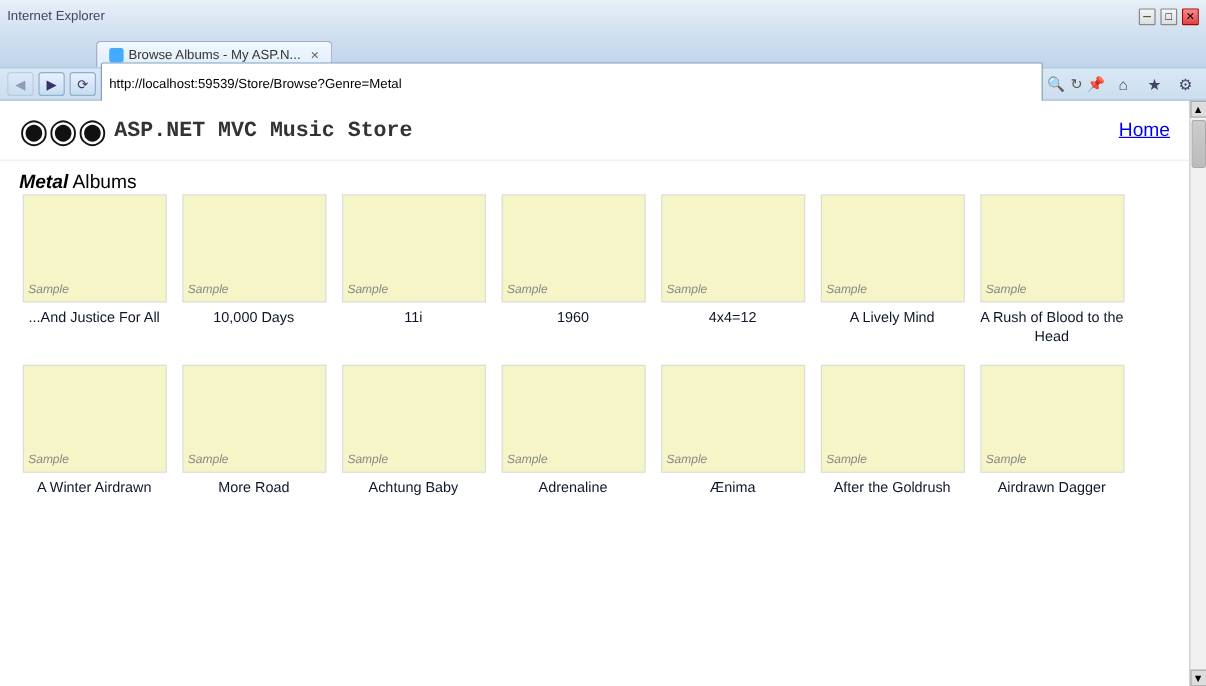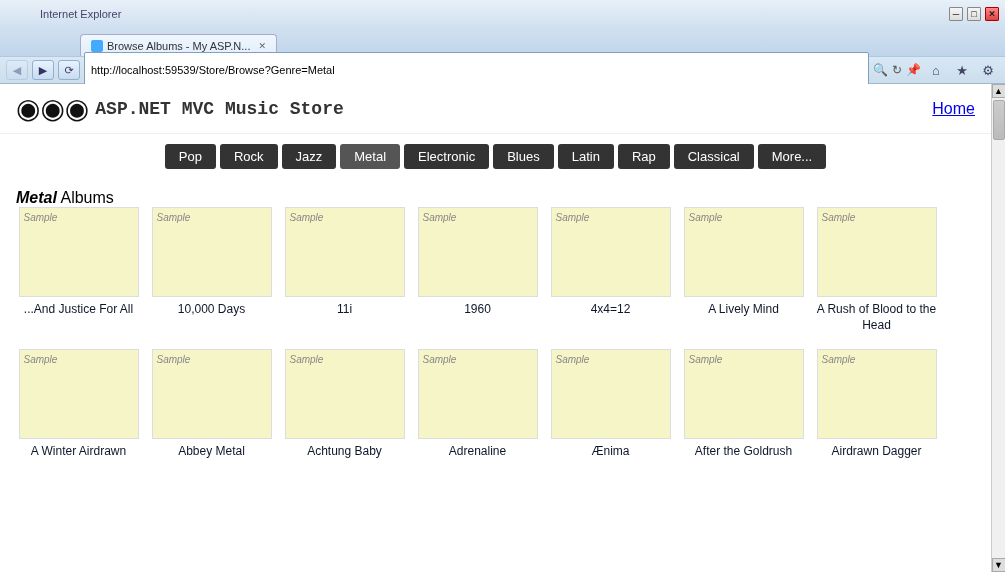--- a/index.html
+++ b/index.html
@@ -8,21 +8,21 @@
     
     .browser-chrome {
       background: linear-gradient(to bottom, #dce9f5, #c8daf0);
       border-bottom: 1px solid #aaa;
     }
     .title-bar {
       display: flex; align-items: center; justify-content: space-between;
       padding: 4px 6px; height: 28px;
       background: linear-gradient(to bottom, #e8f0f8, #d0e0f0);
     }
-    .title-bar-left { display: flex; gap: 4px; align-items: center; margin-left: 34px; }
+    .title-bar-left { display: flex; gap: 4px; align-items: center; }
     .win-btn {
       width: 14px; height: 14px; border-radius: 1px; border: 1px solid #888;
       display: flex; align-items: center; justify-content: center; font-size: 9px; cursor: pointer;
       background: linear-gradient(to bottom, #f5f5f5, #ddd);
     }
     .win-btn.close { background: linear-gradient(to bottom, #f88, #d44); border-color: #a00; }
     .tab-bar {
       display: flex; align-items: flex-end; padding: 0 100px 0 80px; height: 28px;
       background: linear-gradient(to bottom, #d0e0f0, #c0d4ea);
     }
@@ -100,21 +100,21 @@
     .albums-grid {
       display: flex; flex-wrap: wrap; gap: 8px;
     }
     .album-card {
       width: 125px; text-align: center; cursor: pointer;
     }
     .album-cover {
       width: 120px; height: 90px;
       background: #f5f5c8;
       border: 1px solid #ddd;
-      display: flex; align-items: flex-start; justify-content: flex-start;
+      display: flex; align-items: flex-end; justify-content: flex-start;
       padding: 4px; margin: 0 auto;
       position: relative;
     }
     .album-cover-label {
       font-size: 10px; color: #888; font-style: italic;
     }
     .album-title {
       font-size: 12px; color: #0f172a; margin-top: 5px; line-height: 1.3;
     }
   </style>
@@ -163,32 +163,20 @@
   <div class="site-header">
     <div class="site-logo">
       <span class="logo-icon">◉◉◉</span>
       <span class="site-title">ASP.NET MVC Music Store</span>
     </div>
     <nav>
       <a href="#">Home</a>
     </nav>
   </div>
 
-  <div class="genre-nav" id="genre-nav">
-      <button class="genre-btn">Pop</button>
-      <button class="genre-btn">Rock</button>
-      <button class="genre-btn">Jazz</button>
-      <button class="genre-btn" style="background: rgb(85, 85, 85);">Metal</button>
-      <button class="genre-btn">Electronic</button>
-      <button class="genre-btn">Blues</button>
-      <button class="genre-btn">Latin</button>
-      <button class="genre-btn">Rap</button>
-      <button class="genre-btn">Classical</button>
-      <button class="genre-btn">More...</button>
-    </div>
 
   <div class="albums-section">
     <div class="section-title">
       <strong>Metal</strong><span> Albums</span>
     </div>
     <div class="albums-grid" id="albums-row1">
         <div class="album-card">
           <div class="album-cover">
             <span class="album-cover-label">Sample</span>
           </div>
@@ -238,21 +226,21 @@
           <div class="album-cover">
             <span class="album-cover-label">Sample</span>
           </div>
           <div class="album-title">A Winter
 Airdrawn</div>
         </div>
         <div class="album-card">
           <div class="album-cover">
             <span class="album-cover-label">Sample</span>
           </div>
-          <div class="album-title">Abbey Metal</div>
+          <div class="album-title">More Road</div>
         </div>
         <div class="album-card">
           <div class="album-cover">
             <span class="album-cover-label">Sample</span>
           </div>
           <div class="album-title">Achtung Baby</div>
         </div>
         <div class="album-card">
           <div class="album-cover">
             <span class="album-cover-label">Sample</span>

